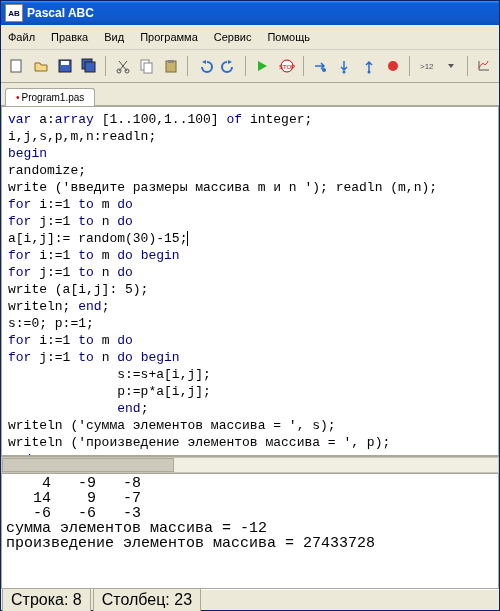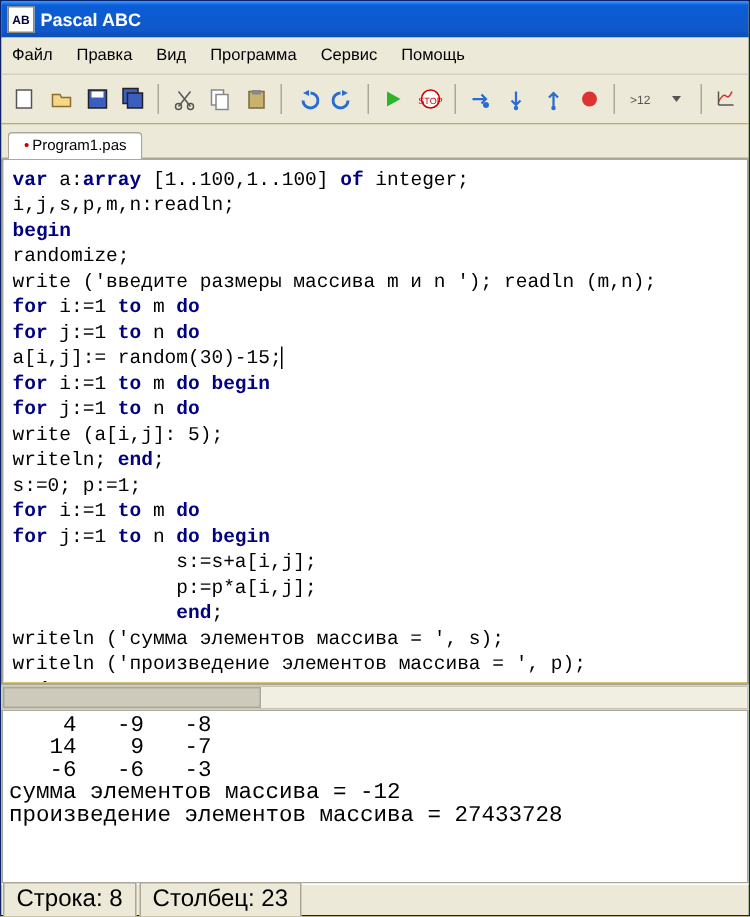--- a/index.html
+++ b/index.html
@@ -10,21 +10,21 @@
 .menu-item{padding:2px 7px;cursor:default}
 .toolbar{height:28px;background:#ece9d8;display:flex;align-items:center;padding:2px 4px;gap:2px;border-bottom:1px solid #aca899}
 .tb-btn{width:22px;height:22px;display:flex;align-items:center;justify-content:center;cursor:default;border:1px solid transparent}
 .tb-sep{width:1px;height:20px;background:#aca899;margin:0 3px}
 .tabbar{height:22px;background:#ece9d8;display:flex;align-items:flex-end;padding-left:4px;border-bottom:1px solid #aca899}
 .tab{padding:3px 10px;background:#ece9d8;border:1px solid #aca899;border-bottom:none;font-size:10px;cursor:default;position:relative;top:1px;border-radius:3px 3px 0 0}
 .tab.active{background:#fff}
 .dot{color:#c00;margin-right:2px}
 .editor{flex:1;background:#fff;overflow:auto;border:1px solid #aca899;margin:0;position:relative}
 .code{font-family:"Courier New",monospace;font-size:13px;line-height:17px;padding:4px 6px;white-space:pre;color:#000}
-.kw{font-weight:bold;color:#000080}
+.kw{font-weight:normal;color:#000080}
 .st{color:#000}
 .cursor{border-right:1px solid #000}
 .hscroll{height:16px;background:#ece9d8;border-top:1px solid #aca899;display:flex;align-items:center}
 .hscroll .track{flex:1;height:14px;background:#f1efe2;border:1px solid #c7c5b8;position:relative}
 .hscroll .thumb{position:absolute;left:0;top:0;height:12px;width:170px;background:#cdcabb;border:1px solid #aca899}
 .output{height:110px;background:#fff;border:1px solid #aca899;overflow:auto;font-family:"Courier New",monospace;font-size:15px;line-height:15px;padding:2px 4px;white-space:pre}
 .statusbar{height:20px;background:#ece9d8;border-top:1px solid #fff;display:flex;align-items:center;font-size:16px}
 .status-cell{padding:2px 8px;border:1px solid #aca899;margin:1px;background:#ece9d8}
 svg{display:block}
 </style>

